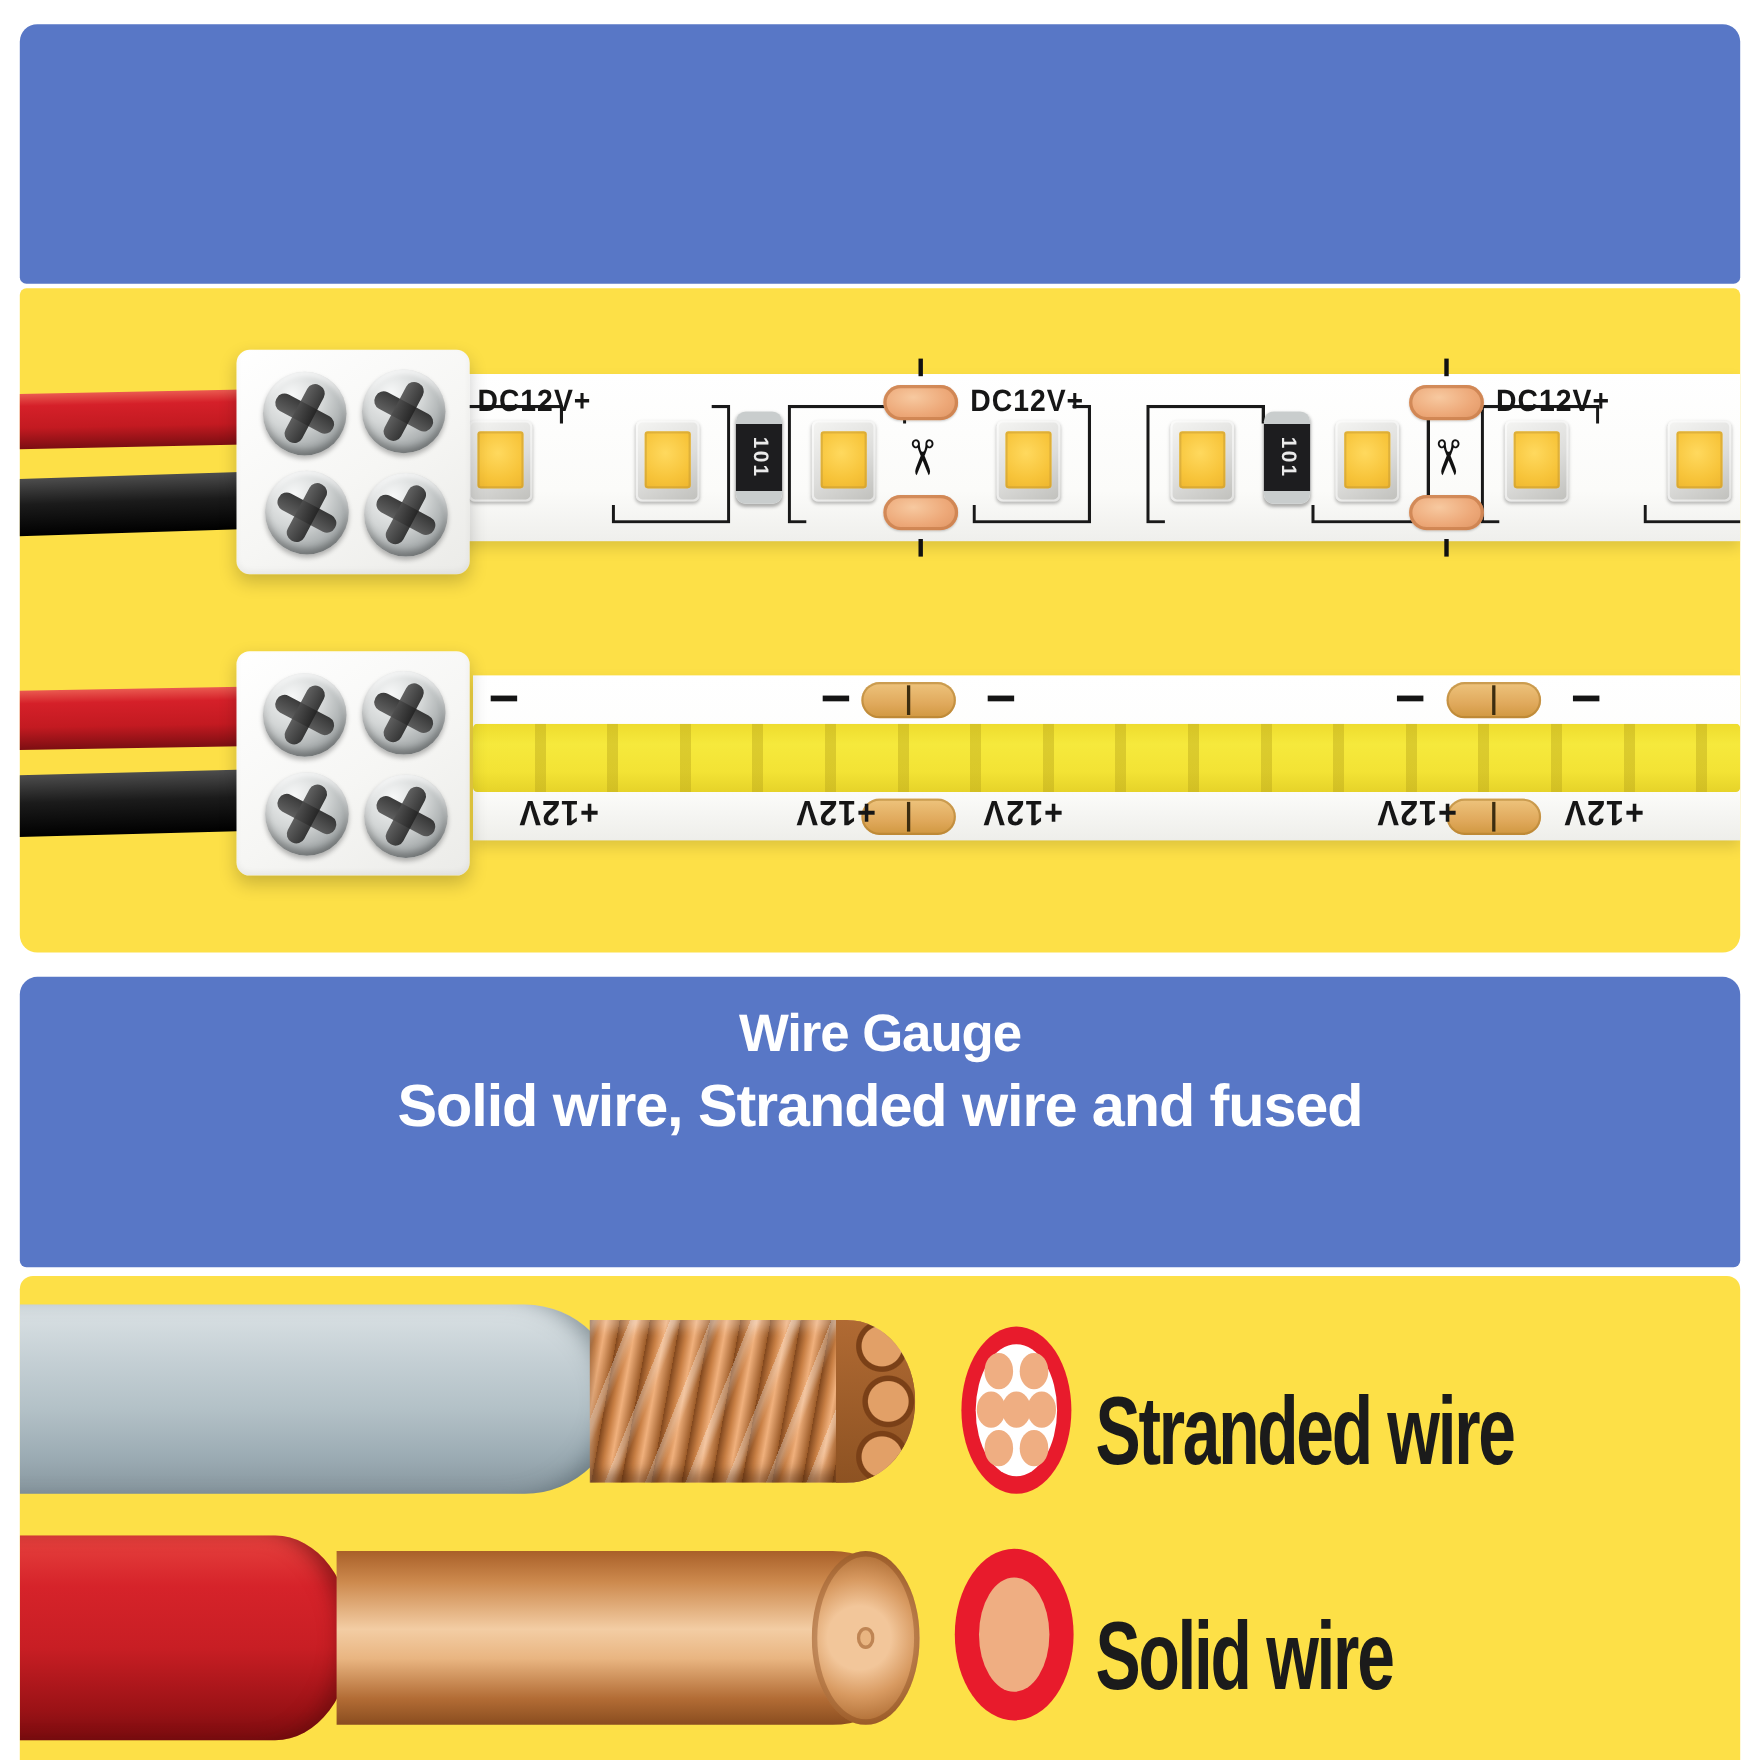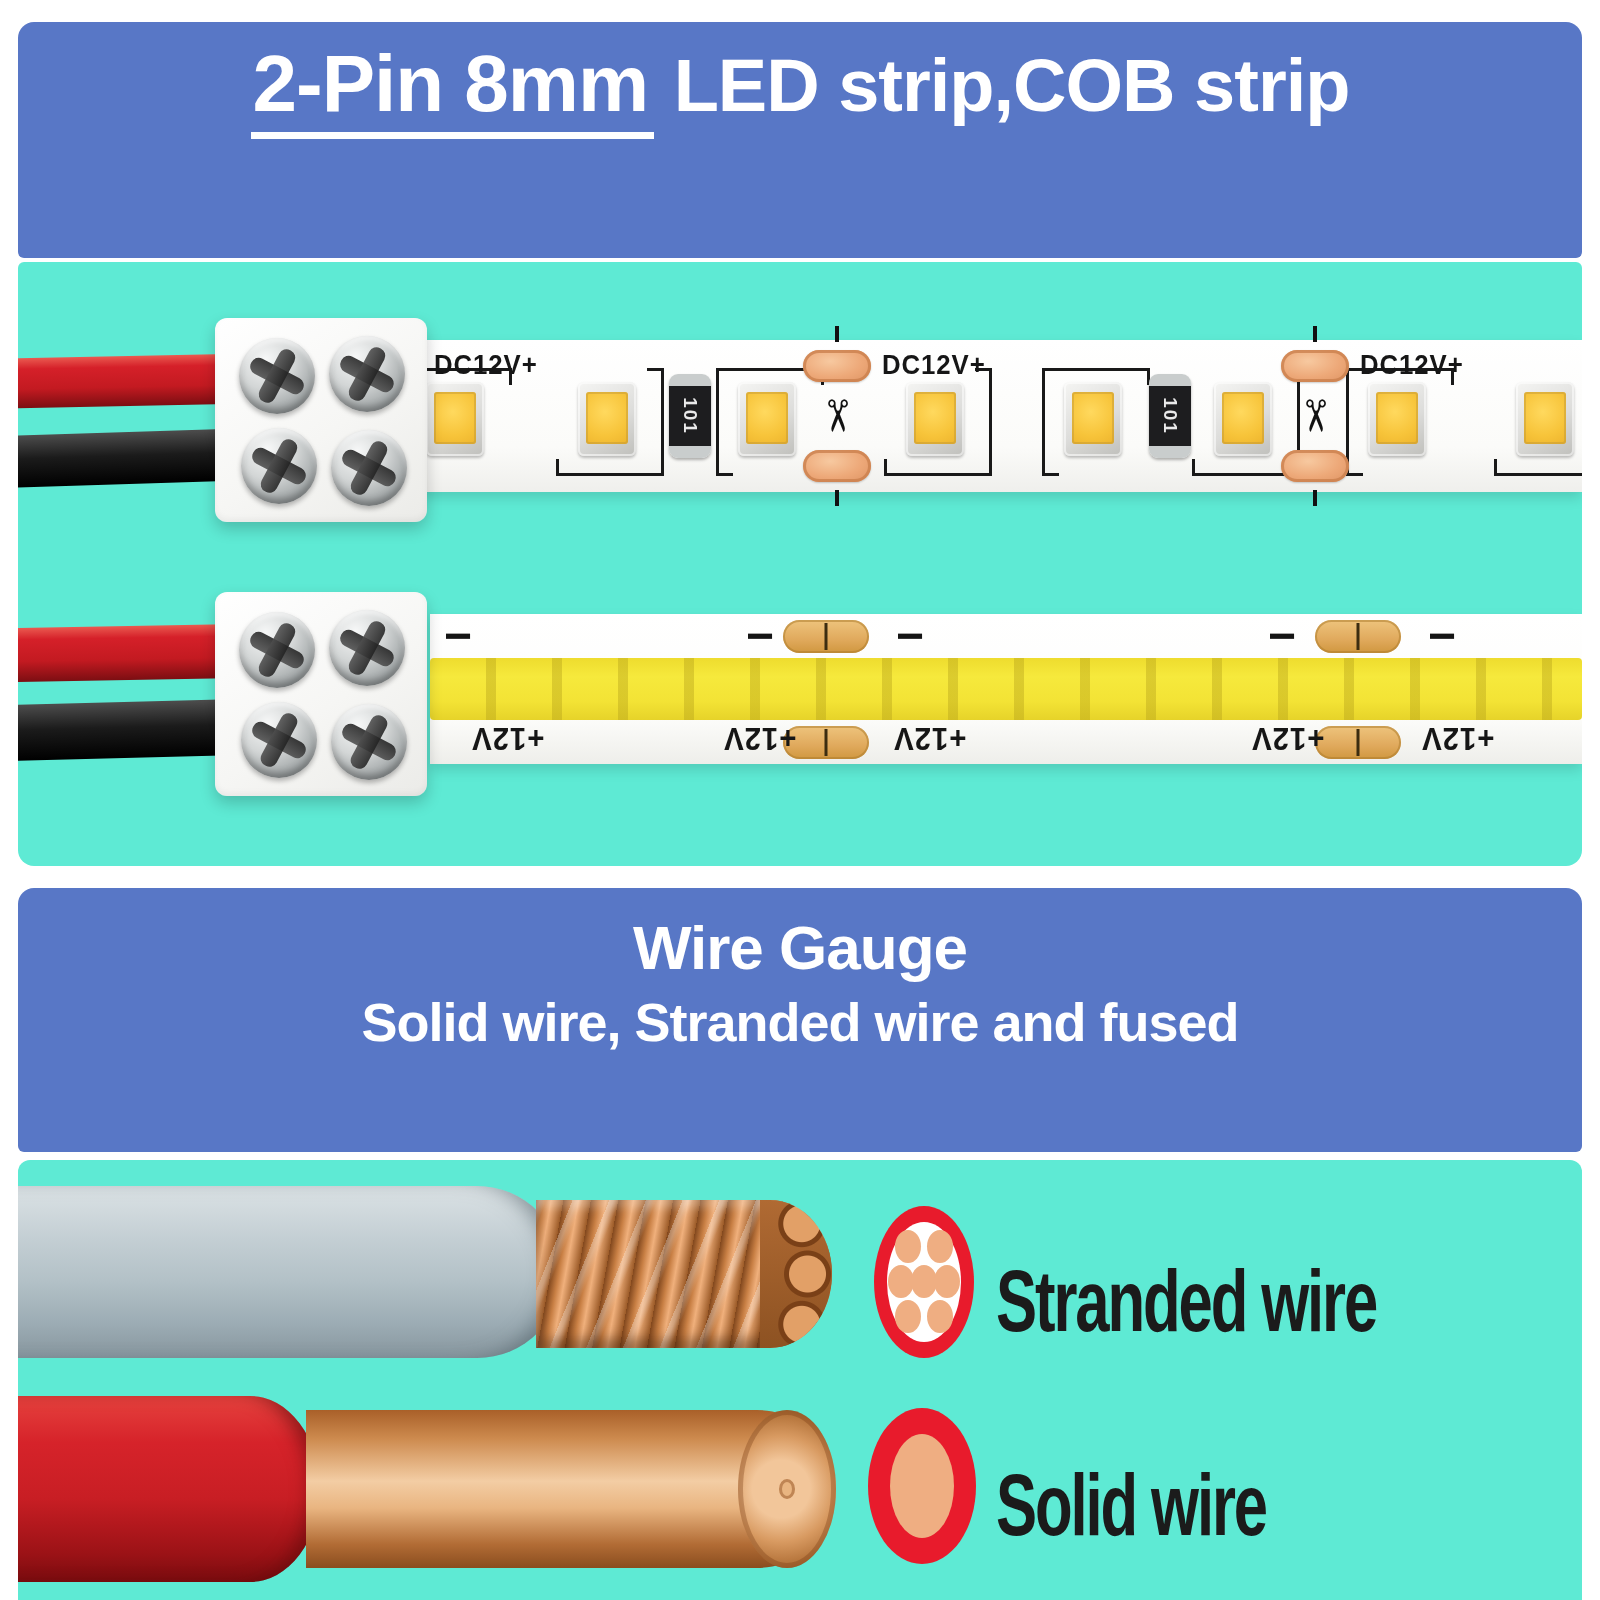--- a/index.html
+++ b/index.html
@@ -6,26 +6,26 @@
     font-family:"Liberation Sans","DejaVu Sans",sans-serif;overflow:hidden;position:relative}
 
   
   .banner{position:absolute;left:18px;width:1564px;background:#5877C6;color:#ffffff;
     text-align:center;border-radius:16px 16px 6px 6px}
   #banner-top{top:22px;height:236px}
   #banner-wire{top:888px;height:264px}
   .b-line1{padding-top:24px;font-size:66px;font-weight:700;letter-spacing:-1px}
   .b-line2{margin-top:16px;font-size:74px;font-weight:700;letter-spacing:-1px}
   .hl{font-weight:800;font-size:80px;border-bottom:7px solid #ffffff;padding:0 6px 4px 2px}
-  #banner-wire .b-line1{font-size:62px}
+  #banner-wire .b-line1{font-size:48px}
   #banner-wire .b-line2{margin-top:10px;font-size:80px;font-weight:700}
   .b-line3{margin-top:8px;font-size:54px;font-weight:700;letter-spacing:-1px}
 
   
-  .photo{position:absolute;left:18px;width:1564px;background:#5eead4;overflow:hidden}
+  .photo{position:absolute;left:18px;width:1564px;background:#fde047;overflow:hidden}
   #photo-strips{top:262px;height:604px;border-radius:6px 6px 16px 16px}
   #photo-wires{top:1160px;height:440px;border-radius:12px 12px 0 0}
 
   
   .wire{position:absolute;left:-12px;width:242px;height:50px;border-radius:8px}
   .wire.red{background:linear-gradient(180deg,#ea5a50 0%,#d52029 22%,#c31a21 62%,#7c0e12 100%)}
   .wire.black{background:linear-gradient(180deg,#4d4d4d 0%,#1b1b1b 45%,#000000 100%)}
   #wire-r1{top:94px;transform:rotate(-1.2deg)}
   #wire-b1{top:170px;height:52px;transform:rotate(-1.8deg)}
   #wire-r2{top:364px;height:54px;transform:rotate(-1deg)}
@@ -135,21 +135,20 @@
   .icon-inner-tan{position:absolute;left:22px;right:22px;top:26px;bottom:26px;background:#EFAE82;border-radius:50%}
   .wire-label{position:absolute;font-size:88px;font-weight:700;color:#1b1b1b;letter-spacing:-3px;
     transform:scaleX(.70);transform-origin:left center;white-space:nowrap}
   #label-stranded{left:978px;top:90px}
   #label-solid{left:978px;top:294px}
 </style>
 </head>
 <body>
 
 <div class="banner" id="banner-top">
-  <div class="b-line2"><span class="hl">2-Pin 8mm</span><span> LED strip,COB strip</span></div>
 </div>
 
 <div class="photo" id="photo-strips">
 
   <div id="strip-smd">
     <div class="brk" style="left:-16px"></div>
     <div class="brk flip" style="left:136px"></div>
     <div class="brk" style="left:296px"></div>
     <div class="brk flip" style="left:464px"></div>
     <div class="brk" style="left:622px"></div>

